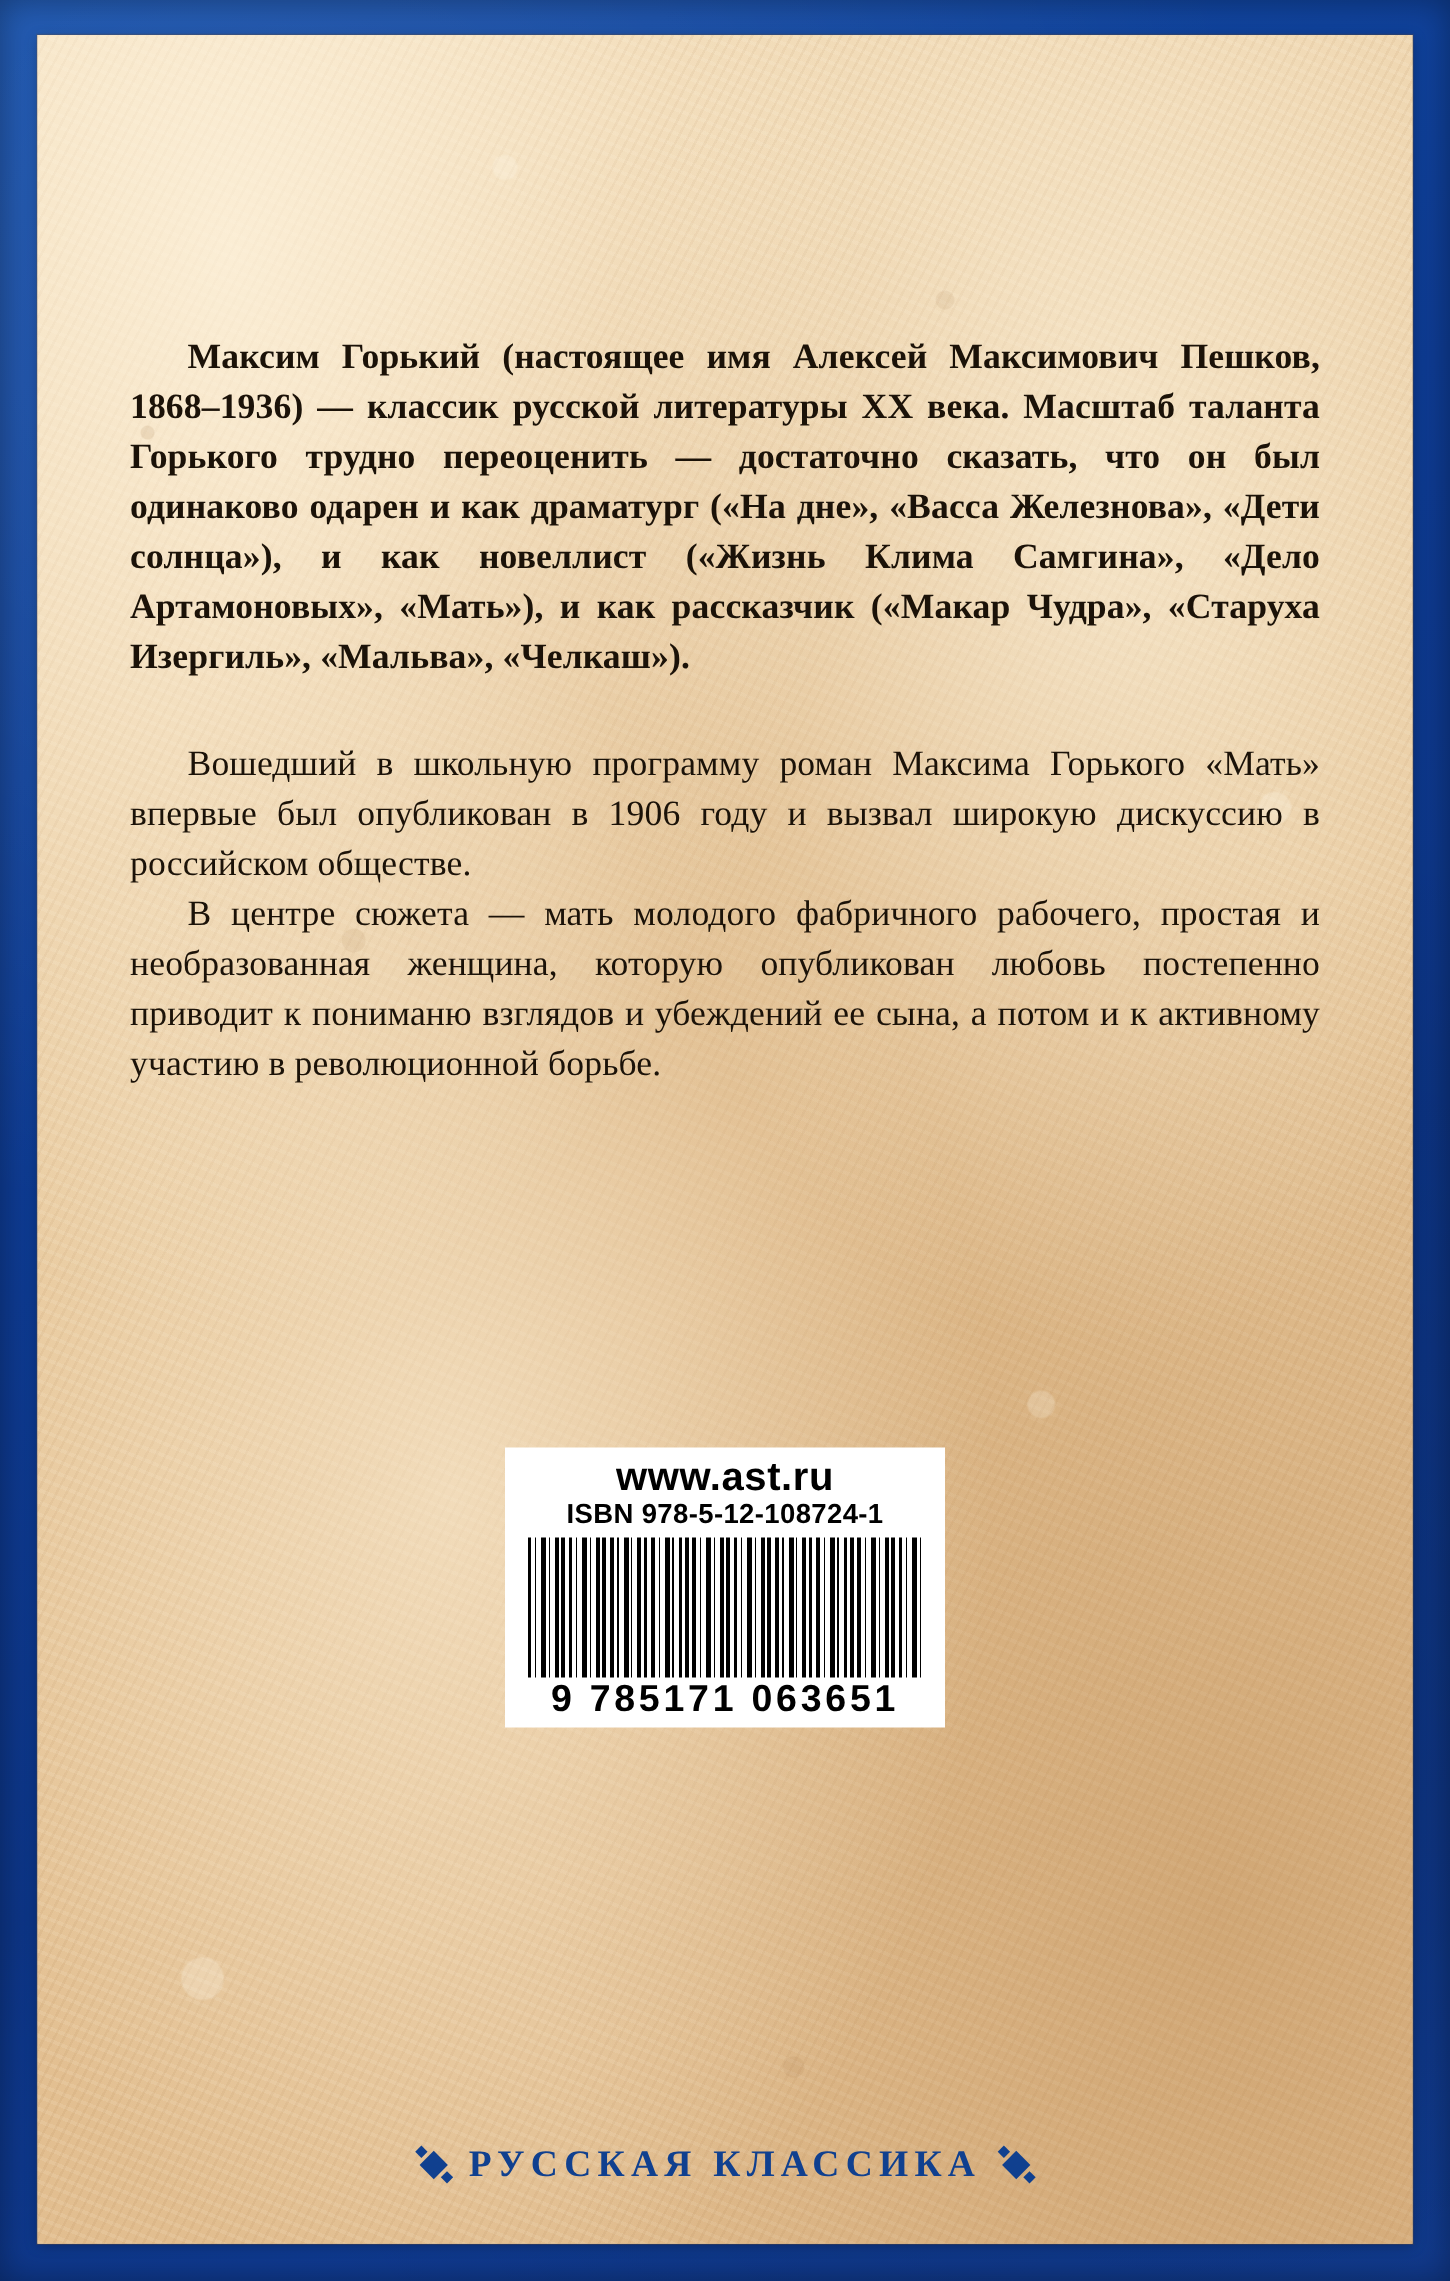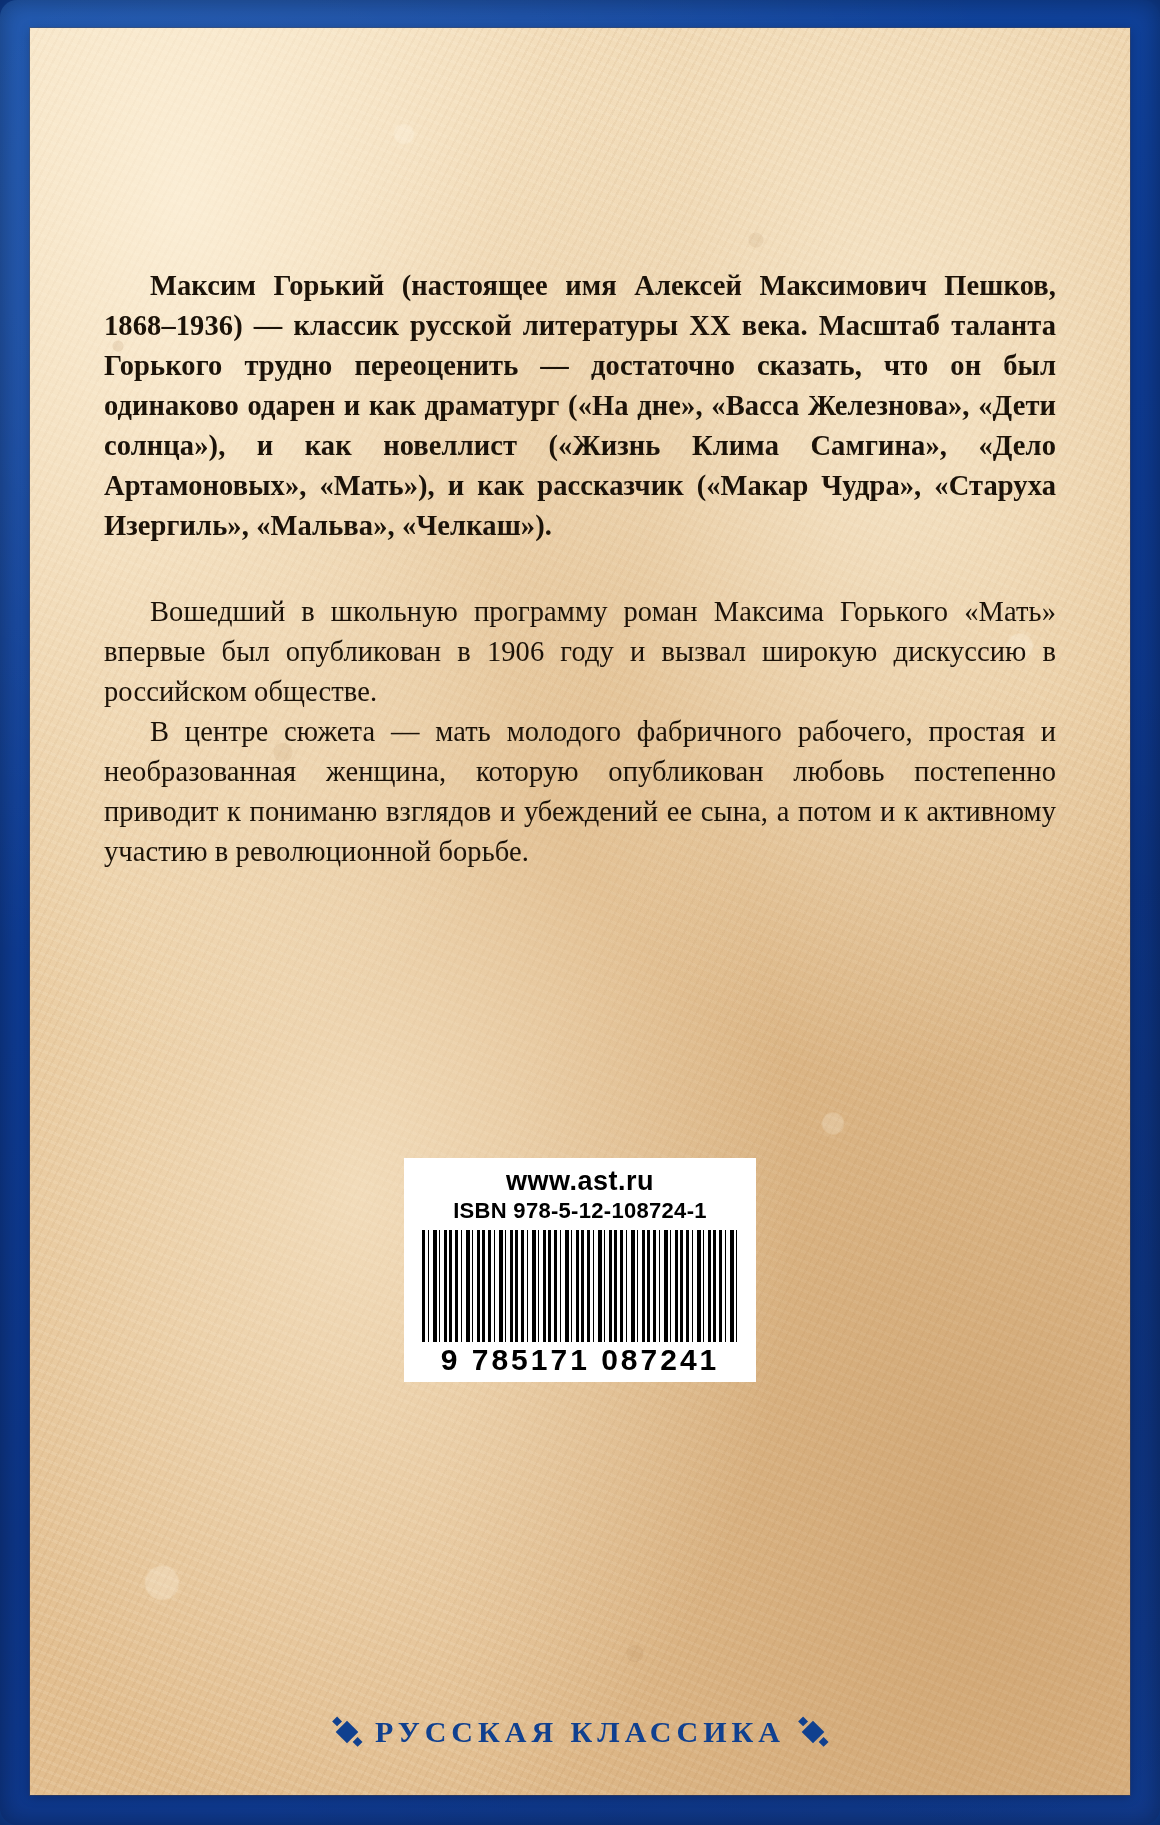--- a/index.html
+++ b/index.html
@@ -17,21 +17,20 @@
   .cover {
     position: relative;
     width: 1160px;
     height: 1825px;
     box-sizing: border-box;
     background:
       radial-gradient(circle at 20% 12%, rgba(255,255,255,0.10), rgba(255,255,255,0) 42%),
       radial-gradient(circle at 82% 78%, rgba(0,0,0,0.18), rgba(0,0,0,0) 46%),
       linear-gradient(150deg, #1450ad 0%, #0e3b92 38%, #0d3586 62%, #123f99 100%);
     padding: 28px 30px 30px 30px;
-    border-radius: 17px;
   }
 
   
   .cover::after {
     content: "";
     position: absolute;
     inset: 0;
     pointer-events: none;
     box-shadow: inset 0 0 26px rgba(0,0,0,0.35);
   }
@@ -114,21 +113,21 @@
     top: 1130px;
     z-index: 3;
     background: #ffffff;
     width: 352px;
     padding: 8px 0 6px 0;
     text-align: center;
   }
 
   .barcode-site {
     font-family: "Liberation Sans", sans-serif;
-    font-size: 27px;
+    font-size: 32px;
     font-weight: 700;
     color: #000;
     letter-spacing: 0.5px;
     line-height: 30px;
   }
 
   .barcode-isbn {
     font-family: "Liberation Sans", sans-serif;
     font-size: 22px;
     font-weight: 700;
@@ -220,21 +219,21 @@
         <div class="gap"></div>
         <p class="para indent">Вошедший в школьную программу роман Максима Горького «Мать» впервые был опубликован в 1906 году и вызвал широкую дискуссию в российском обществе.</p>
         <p class="para indent">В центре сюжета — мать молодого фабричного рабочего, простая и необразованная женщина, которую опубликован любовь постепенно приводит к пониманю взглядов и убеждений ее сына, а потом и к активному участию в революционной борьбе.</p>
       </div>
     </div>
 
     <div class="barcode-wrap">
       <div class="barcode-site">www.ast.ru</div>
       <div class="barcode-isbn">ISBN 978-5-12-108724-1</div>
       <div class="bars"></div>
-      <div class="barcode-digits">9 785171 087241</div>
+      <div class="barcode-digits">9 785171 063651</div>
     </div>
 
     <div class="series">
       <span class="diamond"></span>
       <span class="series-label">РУССКАЯ КЛАССИКА</span>
       <span class="diamond"></span>
     </div>
 
   </div>
 </div>

